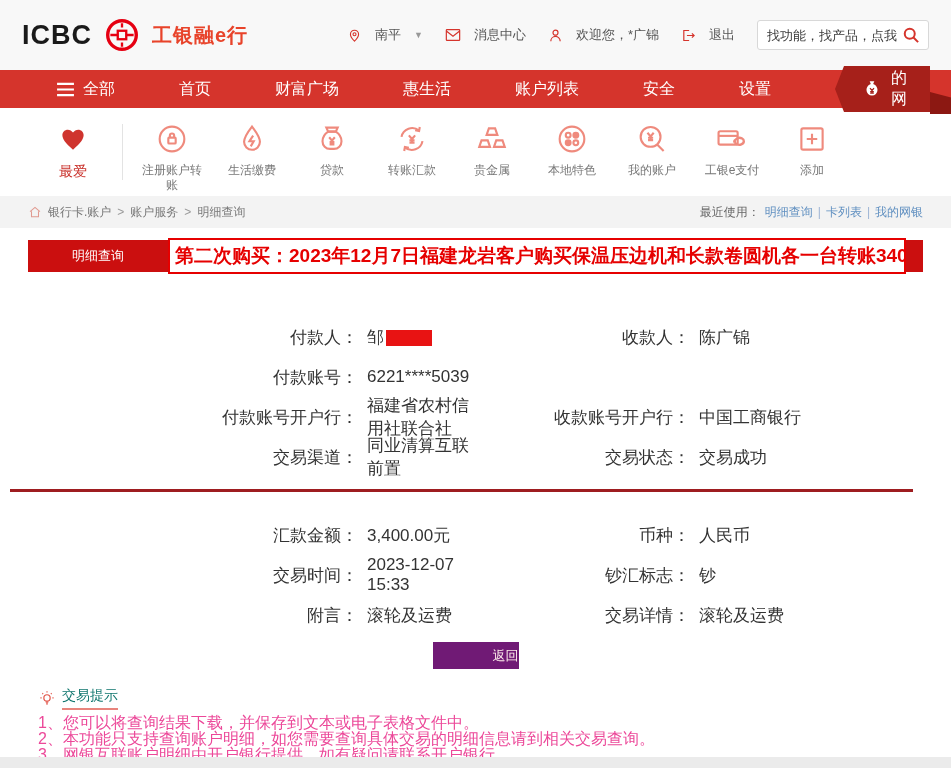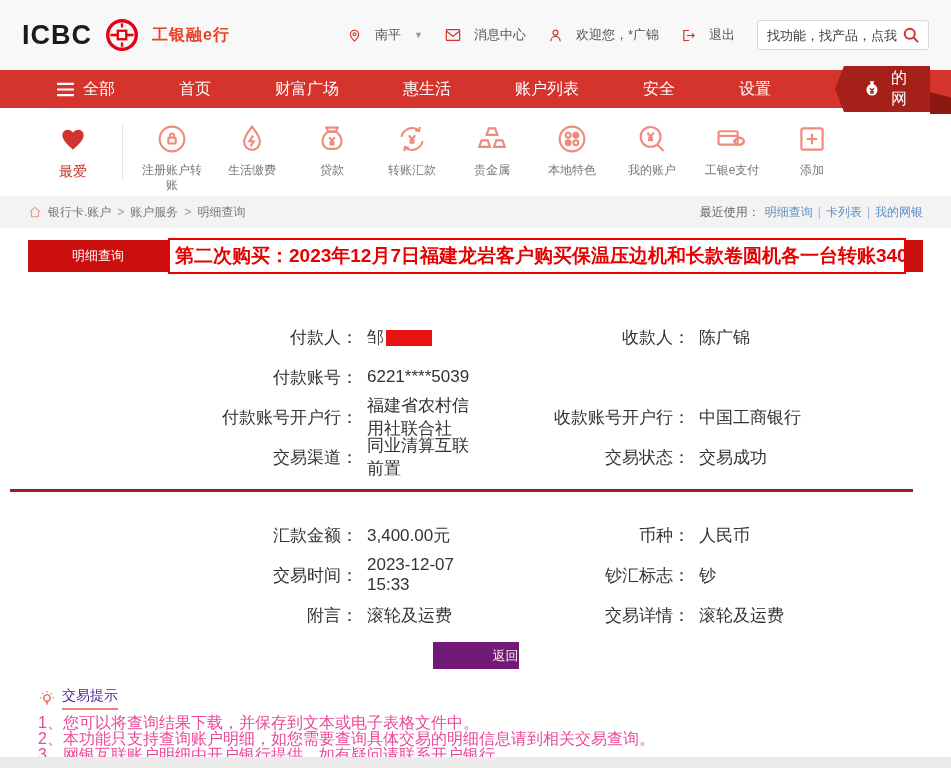--- a/index.html
+++ b/index.html
@@ -3,21 +3,21 @@
 <meta charset="utf-8">
 <style>
   * { box-sizing: border-box; margin: 0; padding: 0; }
   html,body { width:951px; height:768px; overflow:hidden; }
   body { font-family:"Liberation Sans","DejaVu Sans",sans-serif; background:#ebebeb; color:#333; }
 
   
   .top-header { height:70px; background:#f8f8f8; display:flex; align-items:center; padding:0 22px; }
   .brand { display:flex; align-items:center; gap:12px; }
   .logo-text { font-size:27px; font-weight:bold; color:#1a1a1a; letter-spacing:1px; }
-  .brand-name { font-size:16px; font-weight:bold; color:#e8432a; letter-spacing:1px; }
+  .brand-name { font-size:20px; font-weight:bold; color:#e8432a; letter-spacing:1px; }
   .header-right { margin-left:auto; display:flex; align-items:center; gap:22px; }
   .hitem { display:flex; align-items:center; gap:13px; font-size:13px; color:#555; cursor:pointer; }
   .caret { font-size:9px; color:#999; }
   .search-wrap { position:relative; }
   .search-input { width:172px; height:30px; border:1px solid #d8d8d8; border-radius:3px; background:#fff; padding:0 30px 0 9px; font-size:13px; color:#333; font-family:inherit; }
   .search-input::placeholder { color:#3a3a3a; opacity:1; }
   .search-btn { position:absolute; right:4px; top:3px; width:24px; height:24px; border:none; background:transparent; cursor:pointer; }
 
   
   .red-nav { height:38px; background:#d5342c; display:flex; align-items:center; padding-left:56px; padding-right:21px; position:relative; }
@@ -62,21 +62,21 @@
   .fvalue { margin-left:9px; color:#333; }
   .redact { display:inline-block; width:46px; height:16px; background:#e81313; margin-left:2px; vertical-align:-3px; }
 
   .hr-red { height:3px; background:#9e1d20; margin:12px 38px 0 10px; }
 
   .back-btn { display:block; margin:7px auto 0; width:86px; height:27px; background:#701a75; color:#fdecea; border:none; font-size:13px; font-family:inherit; cursor:pointer;text-align:right; }
 
   
   .tips { margin:18px 28px 0 38px; }
   .tips-head { display:flex; align-items:center; gap:6px; }
-  .tips-title { color:#4c1d95; font-size:14px; border-bottom:2px solid #e8847c; padding-bottom:3px; }
+  .tips-title { color:#0f766e; font-size:14px; border-bottom:2px solid #e8847c; padding-bottom:3px; }
   .tips-lines { margin-top:5px; font-size:16px; color:#ec4899; line-height:16px; }
   .tips-lines div { margin-bottom:0; }
 
   svg { display:block; }
 </style>
 </head>
 <body>
 
 <div class="top-header">
   <div class="brand">

